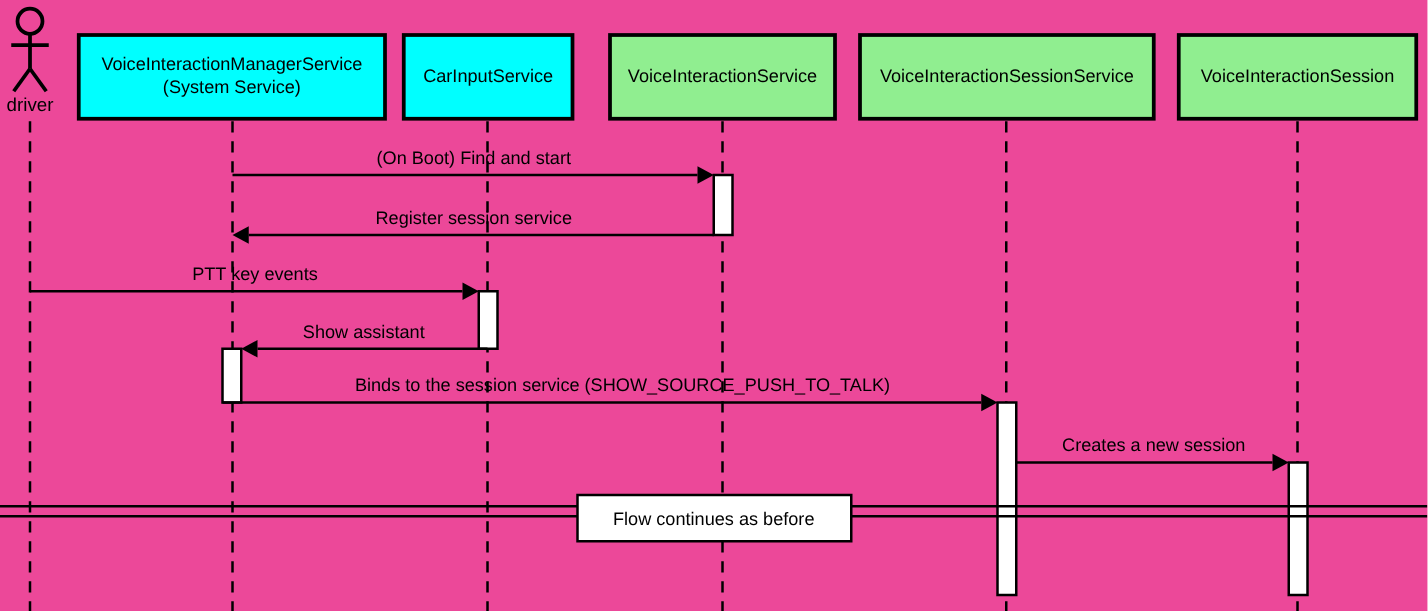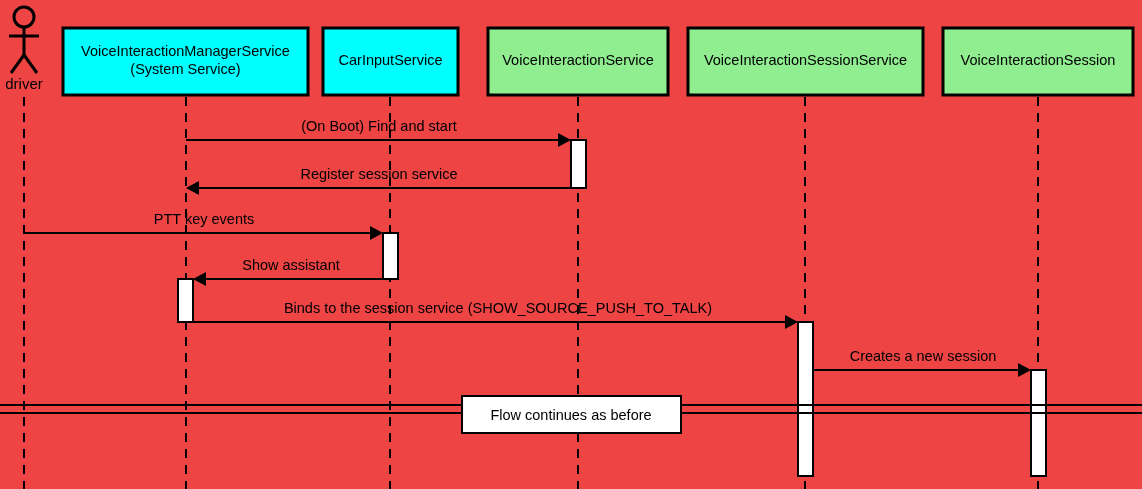--- a/index.html
+++ b/index.html
@@ -7,21 +7,21 @@
     padding: 0;
     background: #ffffff;
   }
   body {
     font-family: "Liberation Sans", sans-serif;
   }
   #diagram-root {
     position: relative;
     width: 1142px;
     height: 489px;
-    background: #ef4444;
+    background: #ec4899;
     overflow: hidden;
   }
   svg#seq-svg {
     display: block;
     width: 1142px;
     height: 489px;
   }
   .lifeline {
     stroke: #000000;
     stroke-width: 2;

